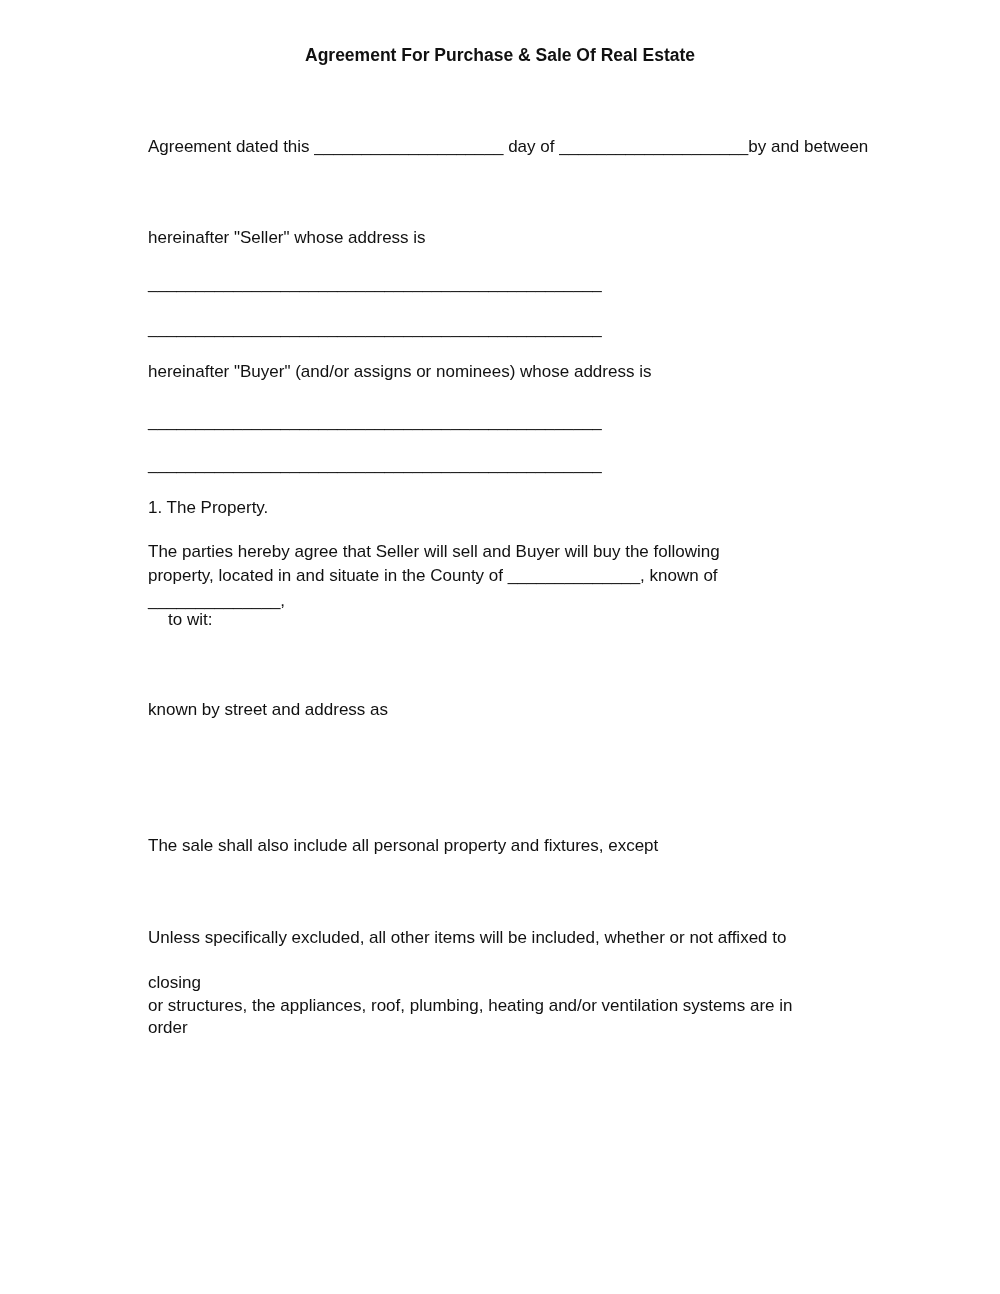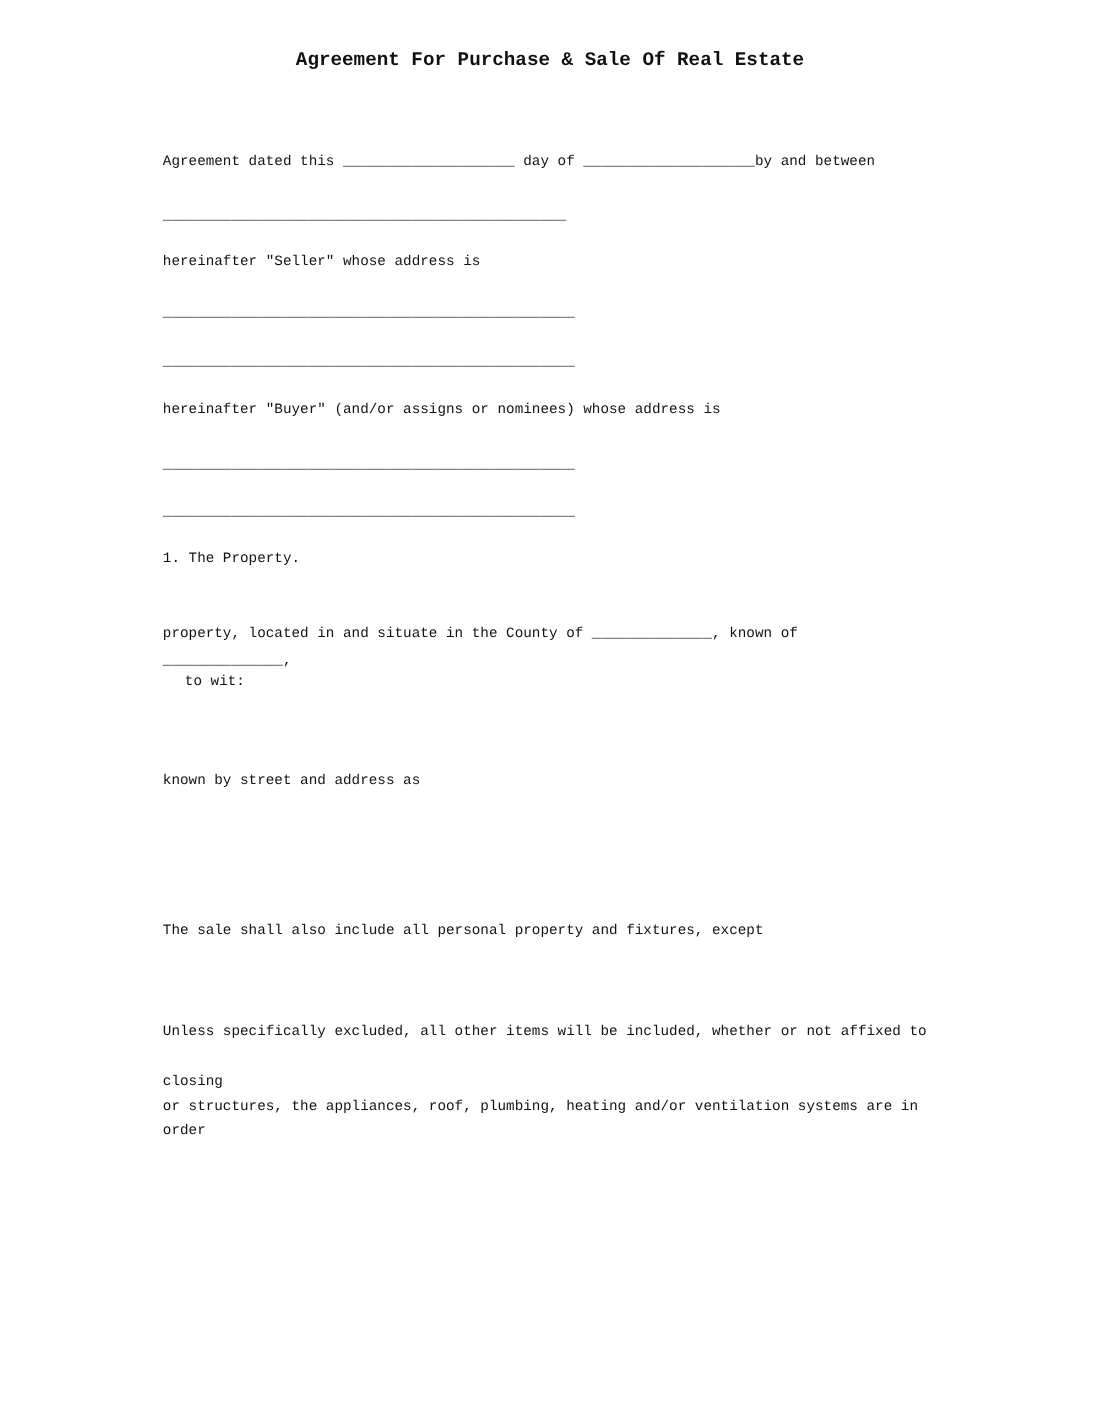--- a/index.html
+++ b/index.html
@@ -5,28 +5,28 @@
   html, body {
     margin: 0;
     padding: 0;
     background: #ffffff;
   }
   .page {
     position: relative;
     width: 1000px;
     height: 1294px;
     background: #ffffff;
-    font-family: Liberation Mono, monospace;
+    font-family: Liberation Sans, sans-serif;
     color: #111111;
     overflow: hidden;
   }
   .doc-line {
     position: absolute;
     left: 148px;
-    font-size: 13px;
+    font-size: 17px;
     line-height: 23px;
     white-space: nowrap;
     text-align: center;
   }
   .doc-title {
     left: 0;
     width: 1000px;
     text-align: center;
     font-weight: bold;
     font-size: 17.5px;
@@ -37,36 +37,36 @@
 </style>
 </head>
 <body>
 
 <div class="page">
 
   <div class="doc-line doc-title" style="top:44px;">Agreement For Purchase &amp; Sale Of Real Estate</div>
 
   <div class="doc-line" style="top:135px;">Agreement dated this ____________________ day of ____________________by and between</div>
 
-  <div class="doc-line blank" style="top:184px;">_______________________________________________</div>
 
   <div class="doc-line" style="top:226px;">hereinafter "Seller" whose address is</div>
 
   <div class="doc-line blank" style="top:272px;">________________________________________________</div>
 
   <div class="doc-line blank" style="top:317px;">________________________________________________</div>
 
   <div class="doc-line" style="top:360px;">hereinafter "Buyer" (and/or assigns or nominees) whose address is</div>
 
   <div class="doc-line blank" style="top:410px;">________________________________________________</div>
 
   <div class="doc-line blank" style="top:453px;">________________________________________________</div>
 
   <div class="doc-line" style="top:496px;">1. The Property.</div>
 
+  <div class="doc-line" style="top:540px;">The parties hereby agree that Seller will sell and Buyer will buy the following</div>
   <div class="doc-line" style="top:564px;">property, located in and situate in the County of ______________, known of</div>
   <div class="doc-line blank" style="top:589px;">______________,</div>
   <div class="doc-line" style="top:608px;margin-left:20px;">to wit:</div>
 
   <div class="doc-line" style="top:698px;">known by street and address as</div>
 
 
   <div class="doc-line" style="top:926px;">Unless specifically excluded, all other items will be included, whether or not affixed to</div>
 
   <div class="doc-line" style="top:834px;">The sale shall also include all personal property and fixtures, except</div>

